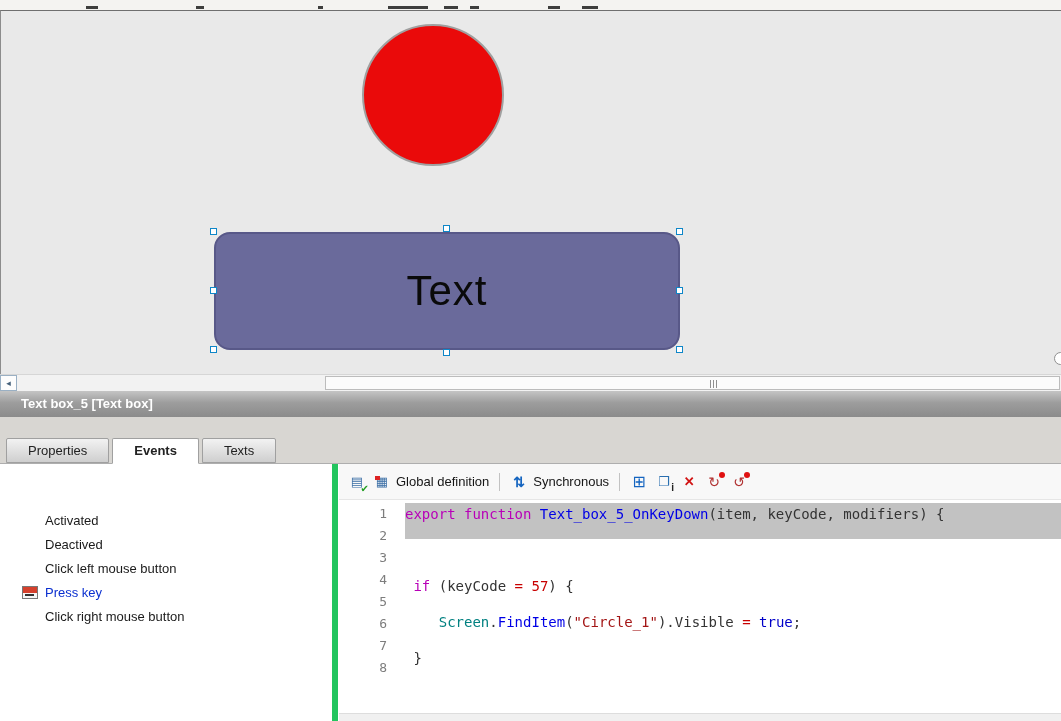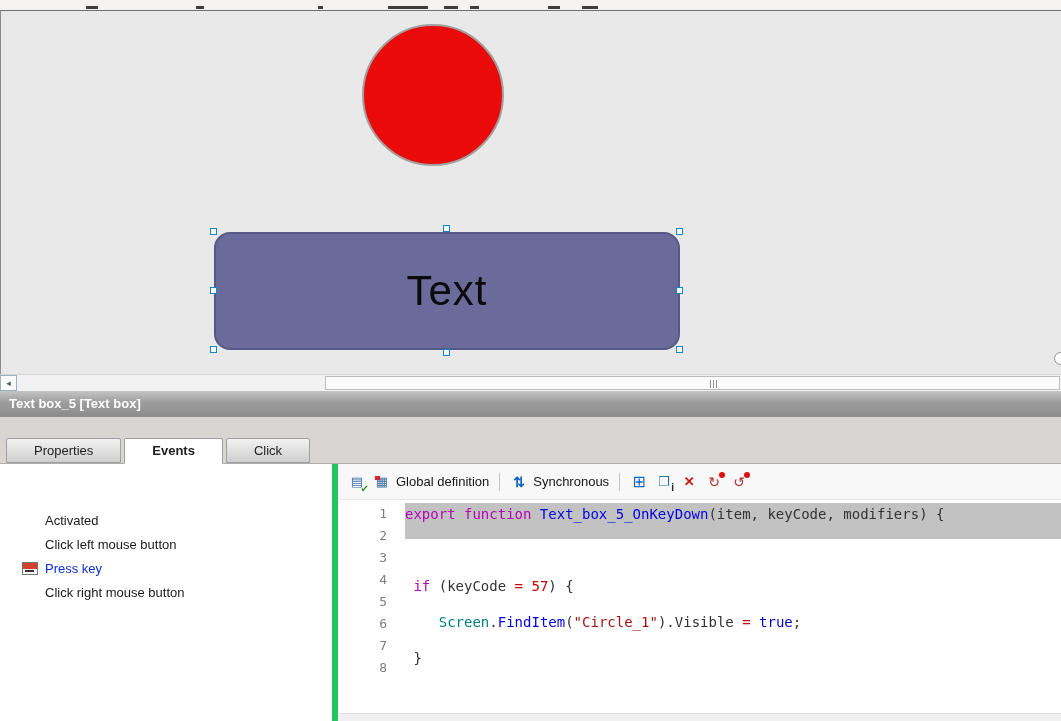--- a/index.html
+++ b/index.html
@@ -35,26 +35,26 @@
   .hscroll { position:absolute; top:374px; left:0; right:0; height:17px; background:#f2f2f2; border-top:1px solid #d6d6d6; }
   .hs-btn { position:absolute; left:0; top:0; width:17px; height:16px; background:#fdfdfd;
     border:1px solid #9ab0c4; color:#44607a; font-size:9px; text-align:center; line-height:14px; }
   .hs-thumb { position:absolute; left:325px; right:1px; top:1px; height:14px; background:#fbfbfb; border:1px solid #bcbcbc; }
   .grip { position:absolute; left:384px; top:3px; width:1px; height:8px; background:#8f8f8f;
     box-shadow:3px 0 #8f8f8f, 6px 0 #8f8f8f; }
 
   
   .insp-title { position:absolute; top:391px; left:0; right:0; height:26px;
     background:linear-gradient(#c4c4c4,#9d9d9d 45%,#8b8b8b); color:#fff; font-weight:bold;
-    font-size:13px; line-height:26px; padding-left:9px; }
+    font-size:13px; line-height:26px; padding-left:21px; }
 
   
   .mid { position:absolute; top:417px; left:0; right:0; height:47px; background:#d8d6d2; border-bottom:1px solid #aeaeae; }
   .tabs { position:absolute; left:6px; bottom:-1px; display:flex; gap:3px; }
-  .tab { height:25px; line-height:24px; padding:0 27px; font-size:13px; color:#222;
+  .tab { height:25px; line-height:24px; padding:0 21px; font-size:13px; color:#222;
     background:linear-gradient(#f2f2f2,#cfcfcf); border:1px solid #a0a0a0; border-radius:2px 2px 0 0; }
   .tab.active { background:#fff; font-weight:bold; border-bottom:1px solid #fff; height:26px; }
 
   
   .content { position:absolute; top:464px; left:0; right:0; bottom:0; background:#fff; }
   .event-panel { position:absolute; left:0; top:0; bottom:0; width:338px; background:#fff;
     border-right:6px solid #22c55e; padding-top:45px; }
   .event-row { position:relative; height:24px; line-height:24px; padding-left:45px; font-size:13px; color:#1a1a1a; }
   .event-row.selected { color:var(--press-key-text,#0a2fd0); }
   .key-icon { position:absolute; left:22px; top:5px; width:16px; height:13px; border:1px solid #777;
@@ -131,28 +131,29 @@
   </div>
 
   <div class="insp-title">
     <span>Text box_5 [Text box]</span>
   </div>
 
   <div class="mid">
     <div class="tabs">
       <div class="tab">Properties</div>
       <div class="tab active">Events</div>
-      <div class="tab">Click</div>
+      <div class="tab">Texts</div>
     </div>
   </div>
 
   <div class="content">
 
     <div class="event-panel" id="event-list">
         <div class="event-row"><span>Activated</span></div>
+        <div class="event-row"><span>Deactived</span></div>
         <div class="event-row"><span>Click left mouse button</span></div>
         <div class="event-row selected"><span class="key-icon"></span><span>Press key</span></div>
         <div class="event-row"><span>Click right mouse button</span></div>
       </div>
 
     <div class="code-panel">
 
       <div class="code-toolbar">
         <span class="tb-icon">
           <b class="g1">▤</b>

